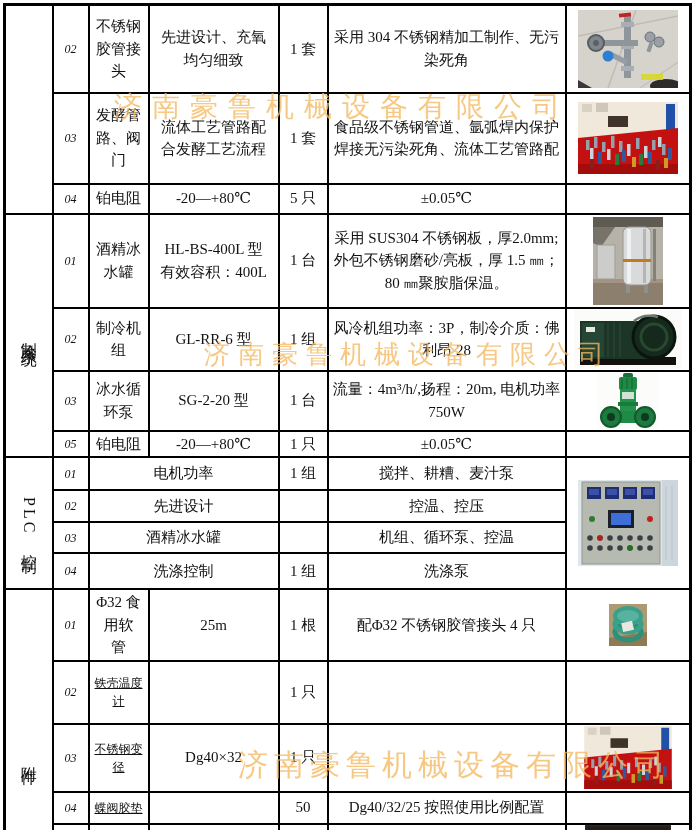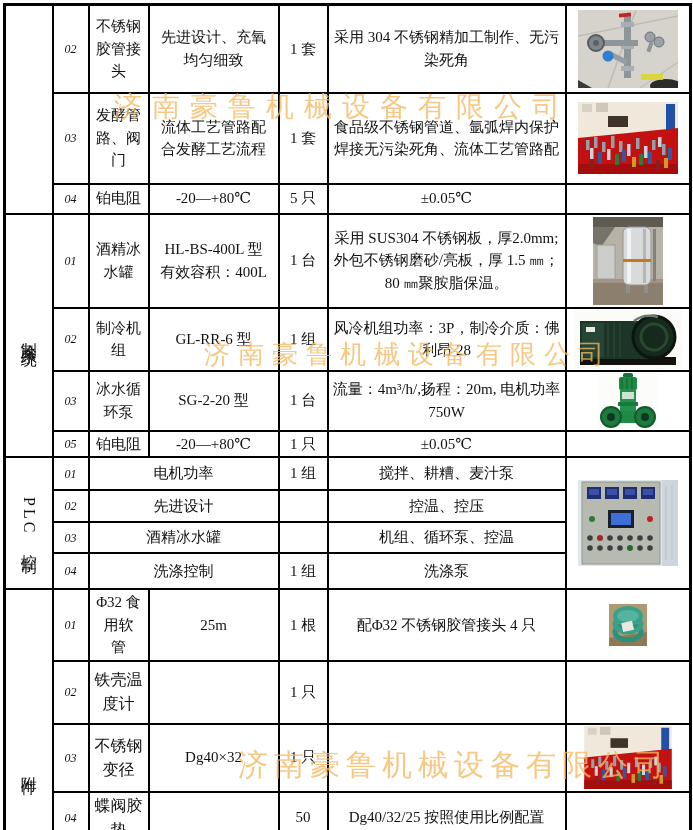--- a/index.html
+++ b/index.html
@@ -6,21 +6,21 @@
   #page{position:relative;width:693px;height:830px;background:#fff;overflow:hidden;
         font-family:"Liberation Serif","DejaVu Serif",serif;color:#111;}
   table.spec{border-collapse:collapse;table-layout:fixed;position:absolute;left:3px;top:3px;
              width:686px;border:3px solid #000;}
   td{border:2px solid #000;text-align:center;vertical-align:middle;
      font-size:15px;line-height:1.5;padding:1px 2px;white-space:pre-line;overflow:hidden;}
   td.c-cat{writing-mode:vertical-rl;text-orientation:mixed;font-size:16px;
            letter-spacing:3px;padding:0;}
   td.c-no{font-size:12px;font-style:italic;}
   td.c-img{padding:0;}
-  td.fs12{font-size:16px;}
+  td.fs12{font-size:12px;text-decoration:underline;}
   .ph{display:flex;align-items:center;justify-content:center;width:100%;height:100%;}
   .cat-offset{position:relative;top:45px;}
   .wm{position:absolute;pointer-events:none;white-space:nowrap;z-index:5;
       color:rgba(243,184,98,0.78);font-family:Liberation Serif, serif;}
   .wm1{left:114px;top:88px;font-size:28px;letter-spacing:10px;}
   .wm2{left:204px;top:337px;font-size:26px;letter-spacing:8px;}
   .wm3{left:238px;top:745px;font-size:30px;letter-spacing:6px;}
   .strip{width:86px;height:8px;background:#221e18;box-shadow:inset 0 0 3px #4a4436;}
   #symdefs{position:absolute;width:0;height:0;}
 </style>

